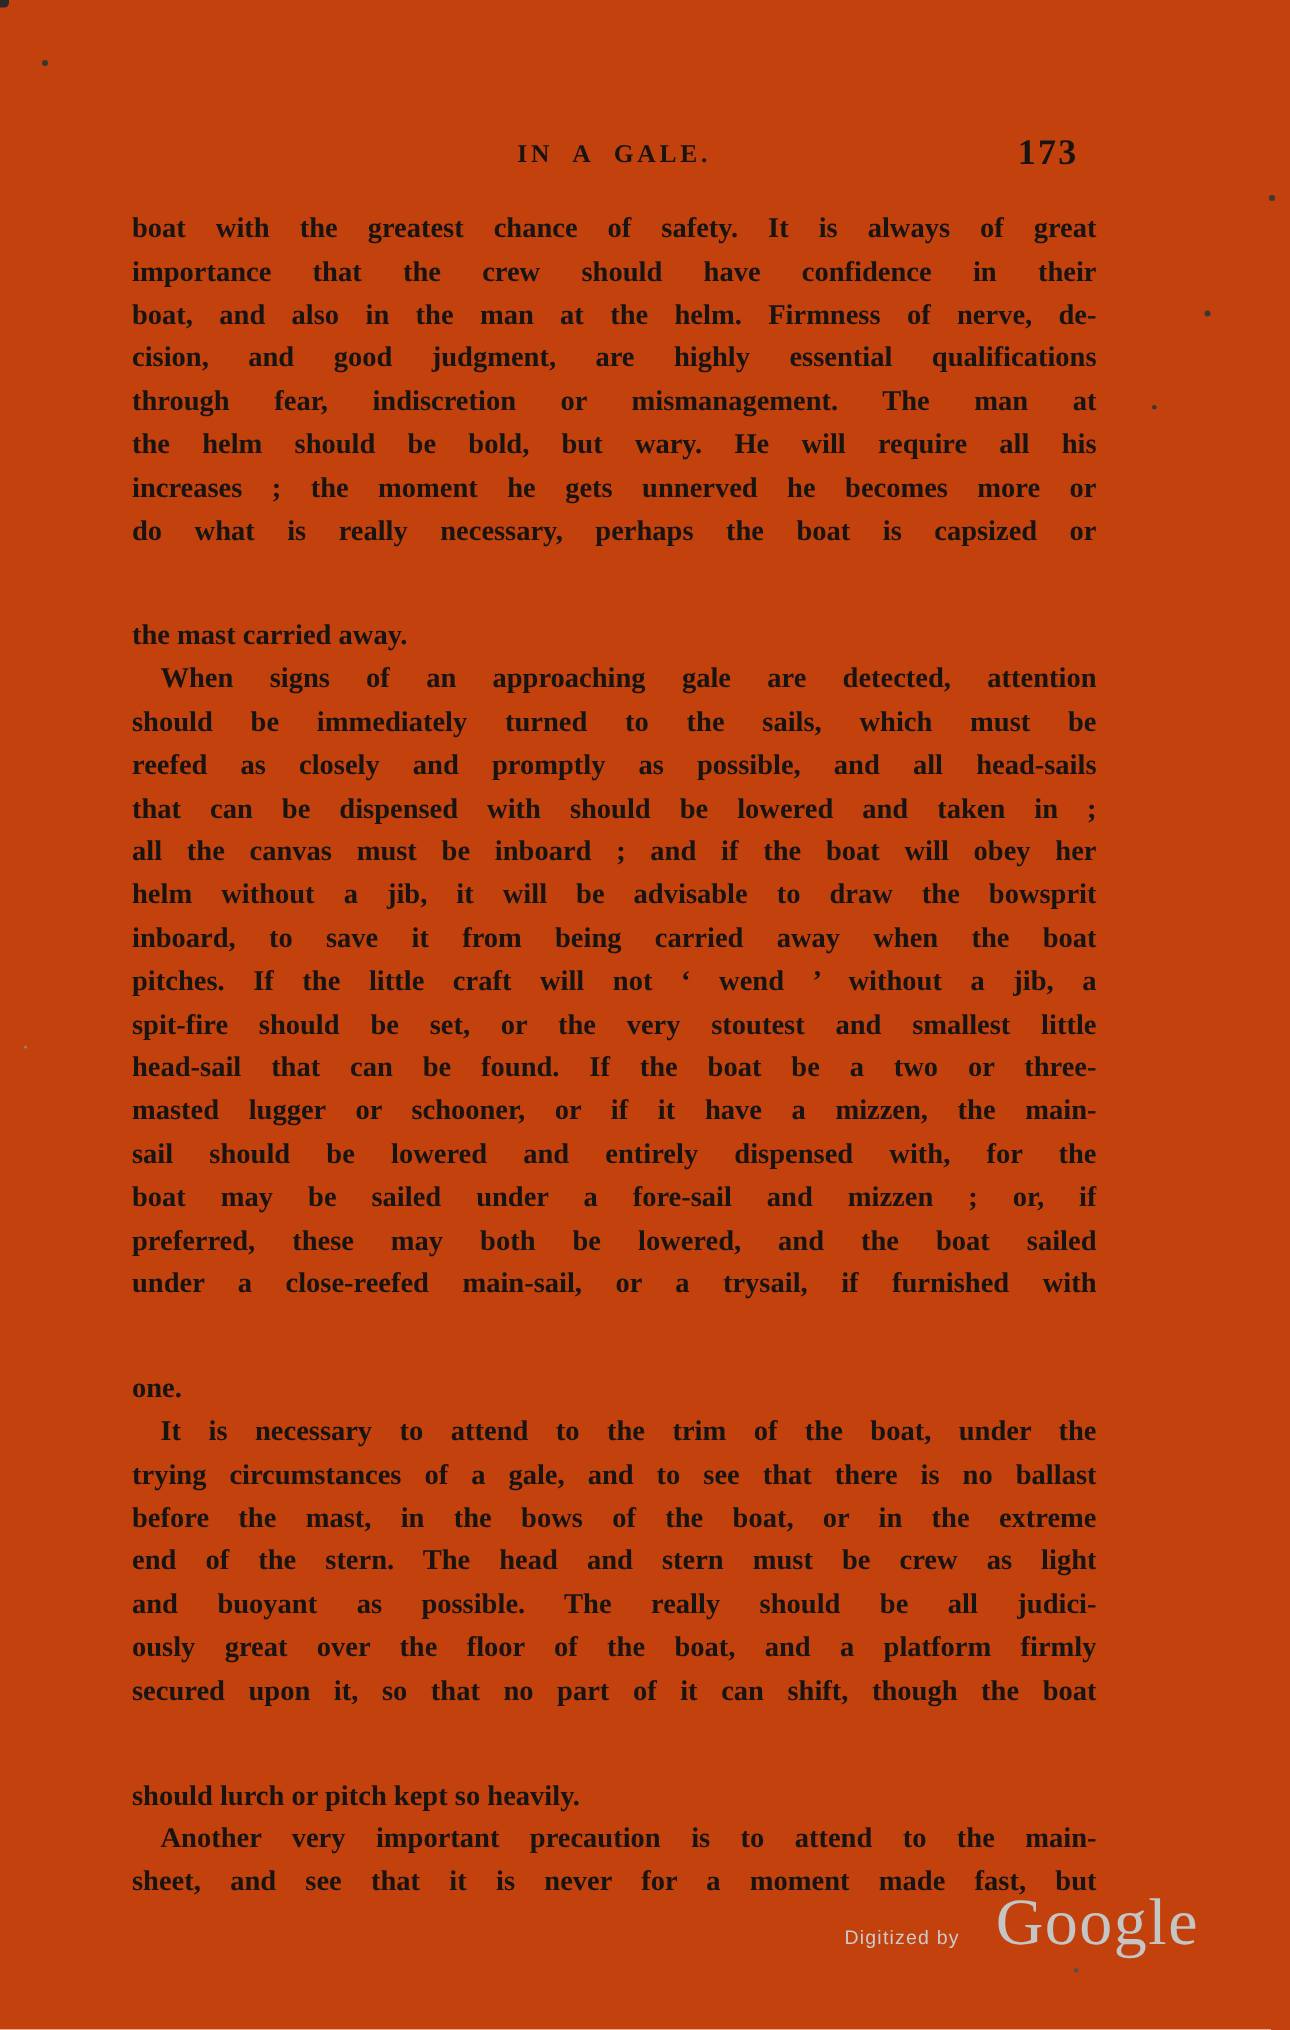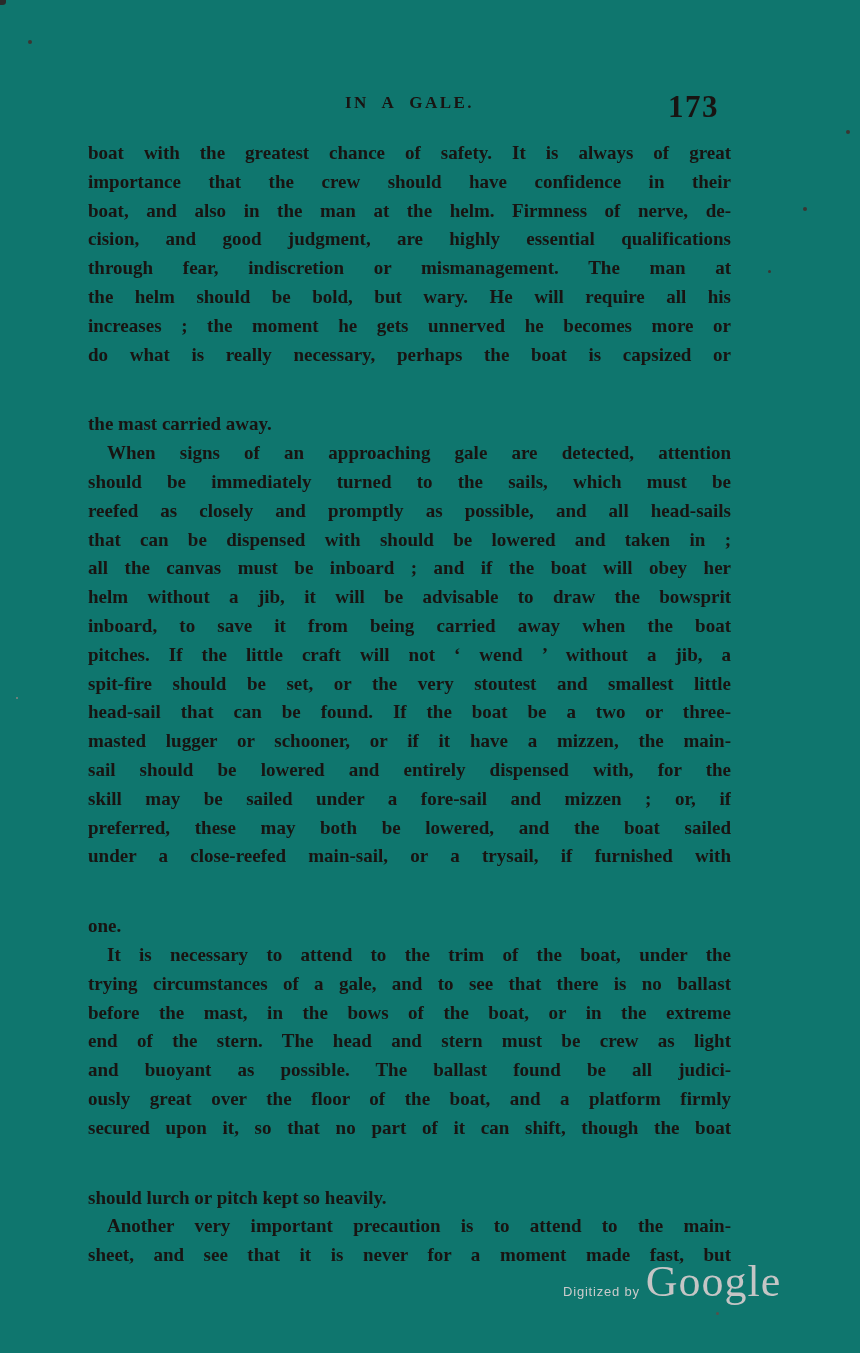--- a/index.html
+++ b/index.html
@@ -1,20 +1,20 @@
 <!DOCTYPE html>
 <html><head>
 <meta charset="utf-8">
 <style>
   html, body { margin: 0; padding: 0; background: #ffffff; }
   .page {
     position: relative;
     width: 860px;
     height: 1353px;
-    background: #0f766e;
+    background: #c2410c;
     font-family: "Liberation Serif", "DejaVu Serif", serif;
     color: #181412;
     overflow: hidden;
   }
   .header {
     position: absolute;
     left: 88px;
     top: 93px;
     width: 643px;
     height: 26px;
@@ -26,21 +26,21 @@
     font-size: 17px;
     font-weight: 700;
     letter-spacing: 2.5px;
     word-spacing: 7px;
     white-space: nowrap;
   }
   .page-number {
     position: absolute;
     right: 12px;
     top: -4px;
-    font-size: 31px;
+    font-size: 24px;
     font-weight: 700;
     letter-spacing: 1.5px;
   }
   .body-block {
     position: absolute;
     left: 88px;
     top: 139px;
     width: 643px;
   }
   .line {
@@ -54,21 +54,21 @@
     white-space: normal;
   }
   .line.last { text-align-last: left; margin-top: 41px; }
   .line.indent { text-indent: 19px; }
   .watermark {
     position: absolute;
     left: 563px;
     top: 1256px;
     display: flex;
     align-items: baseline;
-    gap: 6px;
+    gap: 24px;
   }
   .wm-prefix {
     font-family: "Liberation Sans", sans-serif;
     font-size: 13px;
     color: #cbcbcb;
     letter-spacing: 0.8px;
   }
   .wm-brand {
     font-family: "Liberation Serif", "DejaVu Serif", serif;
     font-size: 44px;
@@ -113,29 +113,29 @@
       <div class="line">reefed as closely and promptly as possible, and all head-sails</div>
       <div class="line">that can be dispensed with should be lowered and taken in ;</div>
       <div class="line">all the canvas must be inboard ; and if the boat will obey her</div>
       <div class="line">helm without a jib, it will be advisable to draw the bowsprit</div>
       <div class="line">inboard, to save it from being carried away when the boat</div>
       <div class="line">pitches. If the little craft will not ‘ wend ’ without a jib, a</div>
       <div class="line">spit-fire should be set, or the very stoutest and smallest little</div>
       <div class="line">head-sail that can be found. If the boat be a two or three-</div>
       <div class="line">masted lugger or schooner, or if it have a mizzen, the main-</div>
       <div class="line">sail should be lowered and entirely dispensed with, for the</div>
-      <div class="line">skill may be sailed under a fore-sail and mizzen ; or, if</div>
+      <div class="line">boat may be sailed under a fore-sail and mizzen ; or, if</div>
       <div class="line">preferred, these may both be lowered, and the boat sailed</div>
       <div class="line">under a close-reefed main-sail, or a trysail, if furnished with</div>
       <div class="line last">one.</div>
       <div class="line indent">It is necessary to attend to the trim of the boat, under the</div>
       <div class="line">trying circumstances of a gale, and to see that there is no ballast</div>
       <div class="line">before the mast, in the bows of the boat, or in the extreme</div>
       <div class="line">end of the stern. The head and stern must be crew as light</div>
-      <div class="line">and buoyant as possible. The ballast found be all judici-</div>
+      <div class="line">and buoyant as possible. The really should be all judici-</div>
       <div class="line">ously great over the floor of the boat, and a platform firmly</div>
       <div class="line">secured upon it, so that no part of it can shift, though the boat</div>
       <div class="line last">should lurch or pitch kept so heavily.</div>
       <div class="line indent">Another very important precaution is to attend to the main-</div>
       <div class="line">sheet, and see that it is never for a moment made fast, but</div>
     </div>
 
   <div class="watermark">
     <span class="wm-prefix">Digitized by</span>
     <span class="wm-brand">Google</span>

